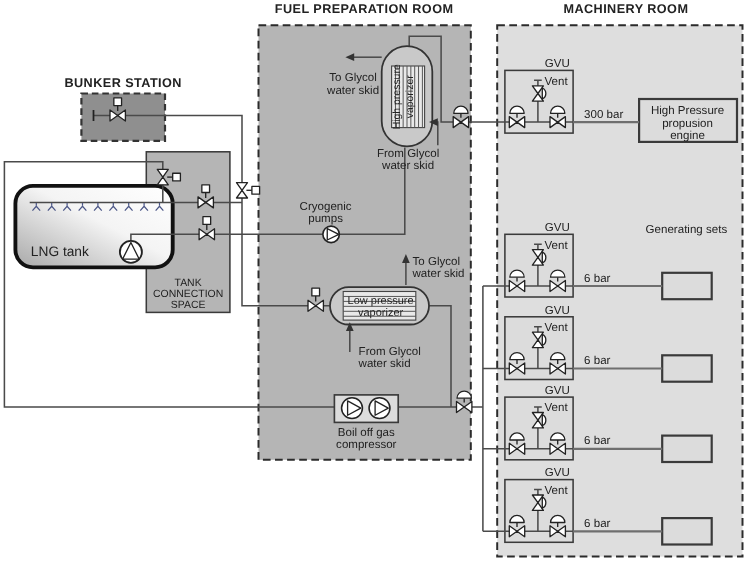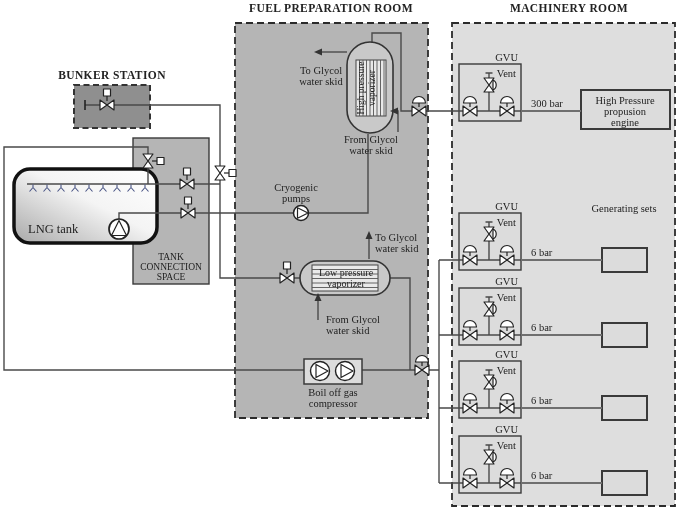--- a/index.html
+++ b/index.html
@@ -1,16 +1,16 @@
 <!DOCTYPE html>
 <html><head>
 <meta charset="utf-8">
 <style>
   html,body{margin:0;padding:0;background:#fff;}
-  #stage{position:relative;width:580px;height:514px;background:#fff;font-family:Liberation Serif, serif;}
+  #stage{position:relative;width:580px;height:514px;background:#fff;font-family:Liberation Sans, sans-serif;}
   svg{position:absolute;left:0;top:0;}
   text{fill:#222;}
   .roomtitle{font-size:11.5px;font-weight:700;letter-spacing:.4px;}
   .lbl{font-size:10.5px;}
   .lbl9{font-size:9.5px;}
   .lbl12{font-size:12.5px;}
   .pipe{stroke:#4a4a4a;stroke-width:1.4;fill:none;}
   .pipe2{stroke:#6f6f6f;stroke-width:2;fill:none;}
   .dash{fill:#b5b5b5;stroke:#2b2b2b;stroke-width:1.8;stroke-dasharray:7 4;}
   .dashm{fill:#dedede;stroke:#2b2b2b;stroke-width:1.8;stroke-dasharray:7 4;}

